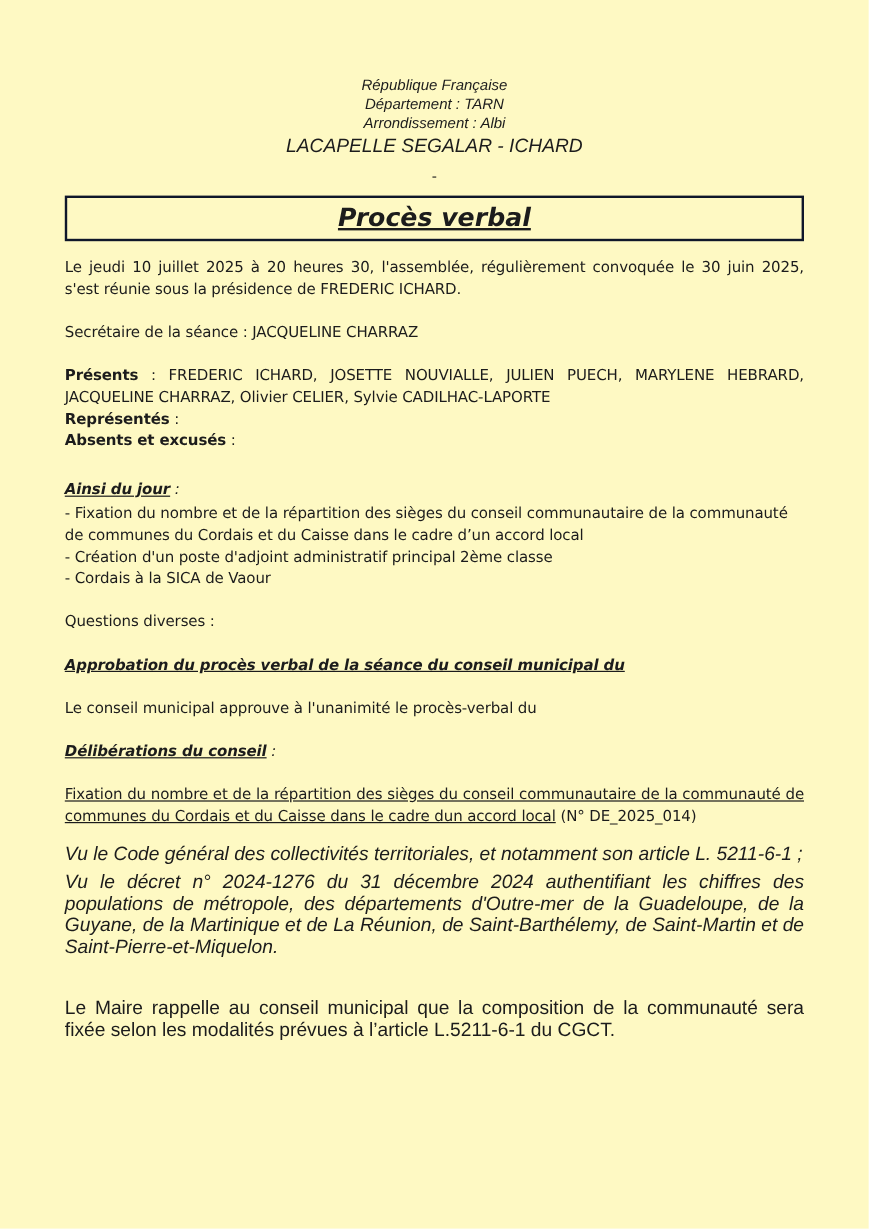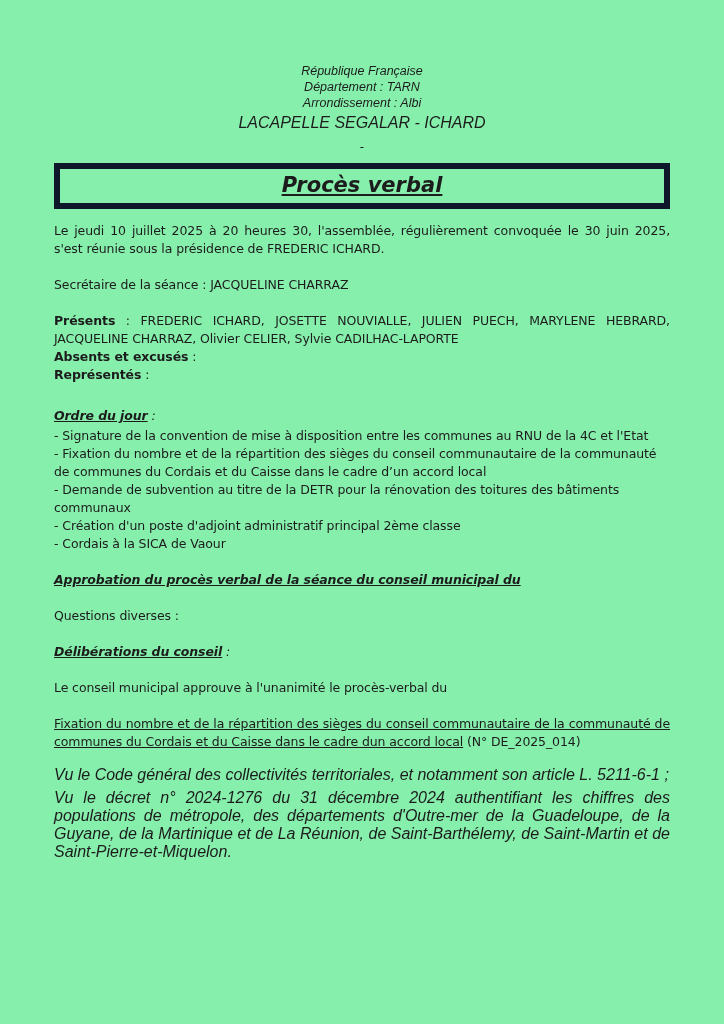--- a/index.html
+++ b/index.html
@@ -1,34 +1,34 @@
 <!DOCTYPE html>
 <html><head>
 <meta charset="utf-8">
 <style>
   html, body { margin: 0; padding: 0; background: #ffffff; }
   .page {
     position: relative;
     width: 724px;
     height: 1024px;
-    background: #86efac;
+    background: #fef9c3;
     box-sizing: border-box;
     padding: 63px 54px 0 54px;
     color: #1c1c1c;
     overflow: hidden;
   }
   
   .doc-header { text-align: center; font-family: "Liberation Sans", sans-serif; font-style: italic; }
   .hdr-line { font-size: 12.5px; line-height: 16px; }
   .hdr-commune { font-size: 16px; line-height: 21px; margin-top: 1px; }
   .hdr-dash { font-style: normal; font-family: "DejaVu Sans", sans-serif; font-size: 12px; line-height: 14px; margin-top: 7px; }
   
   .title-box {
     margin-top: 9px;
-    border: 6px solid #0f172a;
+    border: 2px solid #0f172a;
     text-align: center;
     padding: 4px 0 6px 0;
   }
   .title-text {
     font-family: "DejaVu Sans", sans-serif;
     font-weight: bold;
     font-style: italic;
     font-size: 21px;
     text-decoration: underline;
     letter-spacing: 0px;
@@ -80,43 +80,42 @@
   <div class="title-box">
     <span class="title-text">Procès verbal</span>
   </div>
 
   <p class="t justify mt-intro">Le jeudi 10 juillet 2025 à 20 heures 30, l'assemblée, régulièrement convoquée le 30 juin 2025, s'est réunie sous la présidence de FREDERIC ICHARD.</p>
 
   <p class="t mt-std">Secrétaire de la séance : JACQUELINE CHARRAZ</p>
 
   <div class="mt-std">
     <p class="t justify"><span class="b">Présents</span><span> : FREDERIC ICHARD, JOSETTE NOUVIALLE, JULIEN PUECH, MARYLENE HEBRARD, JACQUELINE CHARRAZ, Olivier CELIER, Sylvie CADILHAC-LAPORTE</span></p>
+    <p class="t"><span class="b">Représentés</span><span> :</span></p>
     <p class="t"><span class="b">Absents et excusés</span><span> :</span></p>
-    <p class="t"><span class="b">Représentés</span><span> :</span></p>
   </div>
 
-  <p class="t sec-heading mt-ordre"><span class="head-txt">Ordre du jour</span><span class="head-suffix"> :</span></p>
+  <p class="t sec-heading mt-ordre"><span class="head-txt">Ainsi du jour</span><span class="head-suffix"> :</span></p>
 
   <div class="mt-items">
-    <p class="t">- Signature de la convention de mise à disposition entre les communes au RNU de la 4C et l'Etat</p>
     <p class="t">- Fixation du nombre et de la répartition des sièges du conseil communautaire de la communauté de communes du Cordais et du Caisse dans le cadre d’un accord local</p>
-    <p class="t">- Demande de subvention au titre de la DETR pour la rénovation des toitures des bâtiments communaux</p>
     <p class="t">- Création d'un poste d'adjoint administratif principal 2ème classe</p>
     <p class="t">- Cordais à la SICA de Vaour</p>
   </div>
 
+  <p class="t mt-std">Questions diverses :</p>
+
   <p class="t sec-heading mt-std"><span class="head-txt">Approbation du procès verbal de la séance du conseil municipal du</span></p>
 
-  <p class="t mt-std">Questions diverses :</p>
+  <p class="t mt-std">Le conseil municipal approuve à l'unanimité le procès-verbal du</p>
 
   <p class="t sec-heading mt-std"><span class="head-txt">Délibérations du conseil</span><span class="head-suffix"> :</span></p>
-
-  <p class="t mt-std">Le conseil municipal approuve à l'unanimité le procès-verbal du</p>
 
   <p class="t justify mt-std"><span class="u">Fixation du nombre et de la répartition des sièges du conseil communautaire de la communauté de communes du Cordais et du Caisse dans le cadre dun accord local</span><span> (N° DE_2025_014)</span></p>
 
   <p class="a i justify mt-vu1">Vu le Code général des collectivités territoriales, et notamment son article L. 5211-6-1 ;</p>
 
   <p class="a i justify mt-vu2">Vu le décret n° 2024-1276 du 31 décembre 2024 authentifiant les chiffres des populations de métropole, des départements d'Outre-mer de la Guadeloupe, de la Guyane, de la Martinique et de La Réunion, de Saint-Barthélemy, de Saint-Martin et de Saint-Pierre-et-Miquelon.</p>
 
+  <p class="a justify mt-maire">Le Maire rappelle au conseil municipal que la composition de la communauté sera fixée selon les modalités prévues à l’article L.5211-6-1 du CGCT.</p>
 
 
 </div>
 
 </body></html>

